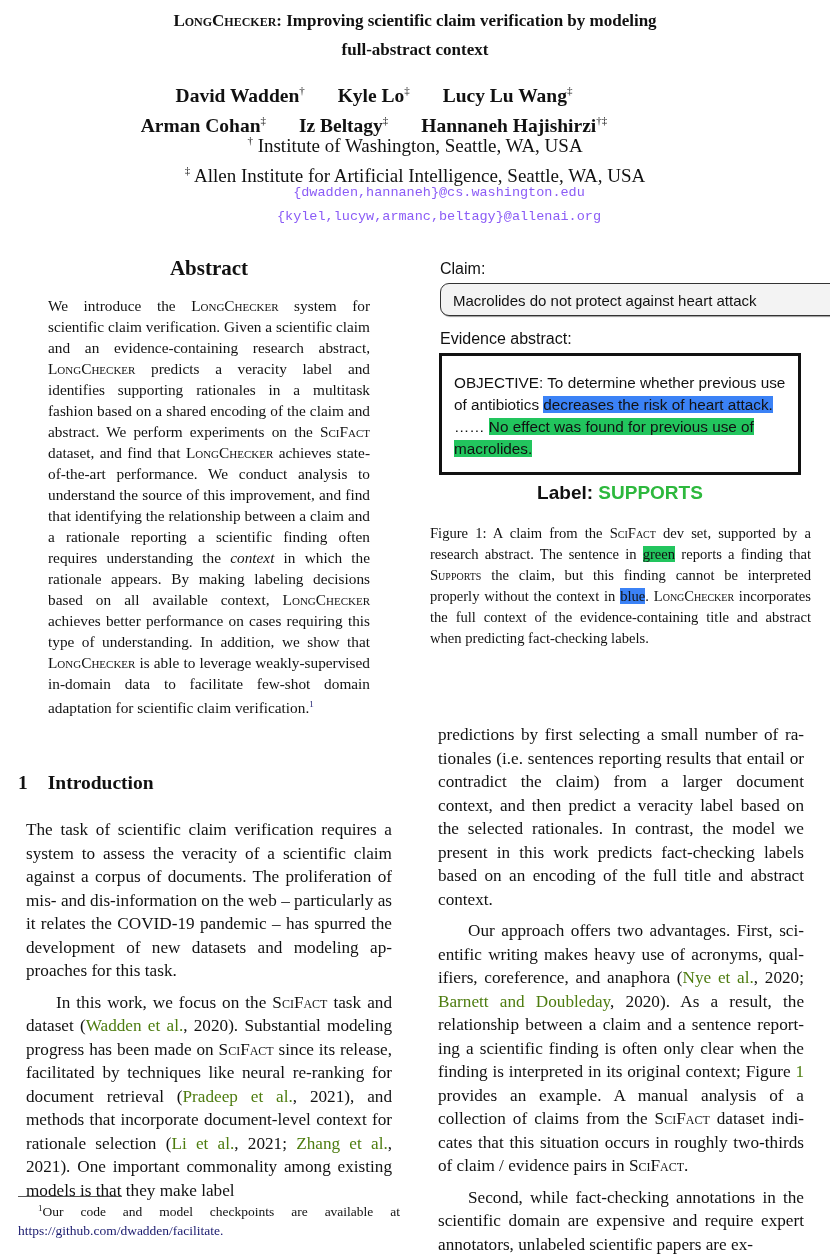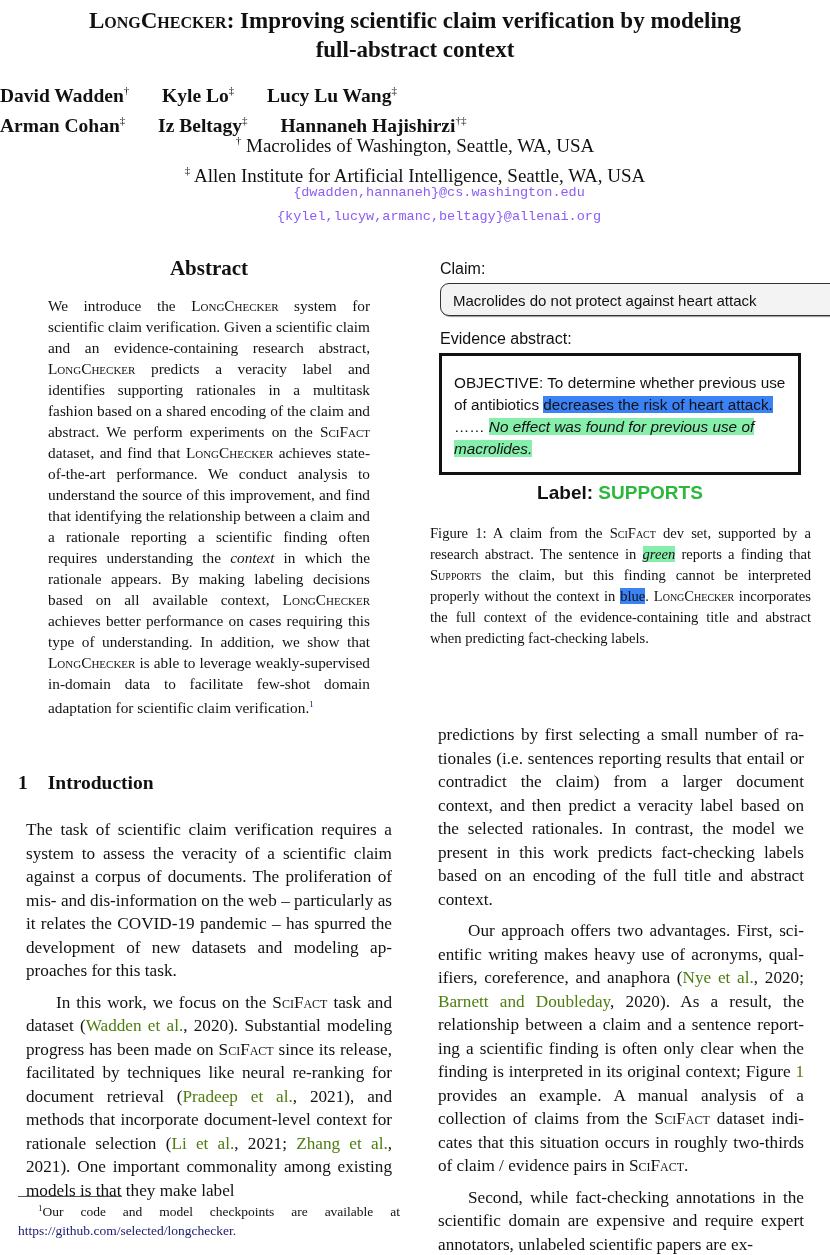--- a/index.html
+++ b/index.html
@@ -6,24 +6,24 @@
   body {
     width: 830px; height: 1255px; overflow: hidden; position: relative;
     font-family: "Liberation Serif", "DejaVu Serif", serif; color: #111;
   }
   .sc { font-variant: small-caps; }
   .cite { color: #4d7c0f; }
 
   
   #title {
     position: absolute; left: 20px; top: 6px; width: 790px;
-    text-align: center; font-weight: bold; font-size: 23px; line-height: 29px;
+    text-align: center; font-weight: bold; font-size: 17px; line-height: 29px;
   }
   #authors {
-    position: absolute; left: 0; top: 78px; width: 748px; 
+    position: absolute; left: 0; top: 78px; width: 748px; text-align: center;
     font-weight: bold; font-size: 19.5px; line-height: 24px;
   }
   #authors .gap { display: inline-block; width: 28px; }
   #authors sup, #affils sup { font-size: 11px; font-weight: normal; vertical-align: 8px; }
   #affils {
     position: absolute; left: 0; top: 128px; width: 830px; text-align: center;
     font-size: 19px; line-height: 24px;
   }
   #emails {
     position: absolute; left: 0; top: 181px; width: 830px; text-align: center;
@@ -54,21 +54,21 @@
     line-height: 33px; padding-left: 12px; box-sizing: border-box;
     box-shadow: 1px 1px 1px #999;
   }
   #evidence-box {
     position: absolute; left: 439px; top: 353px; width: 362px; height: 122px;
     border: 3px solid #111; box-sizing: border-box; padding: 16px 12px 0 12px;
     font-family: "Liberation Sans", "DejaVu Sans", sans-serif; font-size: 15.3px;
     line-height: 22px; background: #fff;
   }
   .hl-blue { background: #3b82f6; }
-  .hl-green { background: #86efac; font-style: italic; }
+  .hl-green { background: #22c55e; }
   #label-line {
     position: absolute; left: 439px; top: 482px; width: 362px; text-align: center;
     font-family: "Liberation Sans", "DejaVu Sans", sans-serif; font-weight: bold; font-size: 19px;
   }
   #label-value { color: #2db83d; }
 
   #fig-caption {
     position: absolute; left: 430px; top: 523px; width: 381px;
     font-size: 14.6px; line-height: 21px; text-align: justify;
   }
@@ -113,21 +113,21 @@
     <span>Lucy Lu Wang</span><sup>‡</sup>
   </div>
   <div>
     <span>Arman Cohan</span><sup>‡</sup><span class="gap"></span>
     <span>Iz Beltagy</span><sup>‡</sup><span class="gap"></span>
     <span>Hannaneh Hajishirzi</span><sup>†‡</sup>
   </div>
 </div>
 
 <div id="affils">
-  <div><sup>†</sup> <span>Macrolides of Washington, Seattle, WA, USA</span></div>
+  <div><sup>†</sup> <span>Institute of Washington, Seattle, WA, USA</span></div>
   <div><sup>‡</sup> <span>Allen Institute for Artificial Intelligence, Seattle, WA, USA</span></div>
 </div>
 
 <div id="emails">
   <div>{dwadden,hannaneh}@cs.washington.edu</div>
   <div>{kylel,lucyw,armanc,beltagy}@allenai.org</div>
 </div>
 
 <div id="abstract-heading">Abstract</div>
 <div id="abstract-body"><span>We introduce the </span><span class="sc">LongChecker</span><span> system for scientific claim verification. Given a scientific claim and an evidence-containing research ab­stract, </span><span class="sc">LongChecker</span><span> predicts a veracity la­bel and identifies supporting rationales in a multitask fashion based on a shared encoding of the claim and abstract. We perform exper­iments on the </span><span class="sc">SciFact</span><span> dataset, and find that </span><span class="sc">LongChecker</span><span> achieves state-of-the-art per­formance. We conduct analysis to understand the source of this improvement, and find that identifying the relationship between a claim and a rationale reporting a scientific finding often requires understanding the </span><em>context</em><span> in which the rationale appears. By making la­beling decisions based on all available context, </span><span class="sc">LongChecker</span><span> achieves better performance on cases requiring this type of understanding. In addition, we show that </span><span class="sc">LongChecker</span><span> is able to leverage weakly-supervised in-domain data to facilitate few-shot domain adaptation for scientific claim verification.</span><sup>1</sup></div>
@@ -143,20 +143,20 @@
 <div id="intro-heading"><span class="num">1</span><span>Introduction</span></div>
 
 <div id="left-body" class="body-col">
   <p>The task of scientific claim verification requires a system to assess the veracity of a scientific claim against a corpus of documents. The proliferation of mis- and dis-information on the web – particularly as it relates the COVID-19 pandemic – has spurred the development of new datasets and modeling ap­proaches for this task.</p>
   <p class="indent"><span>In this work, we focus on the </span><span class="sc">SciFact</span><span> task and dataset (</span><span class="cite">Wadden et al.</span><span>, 2020). Substantial mod­eling progress has been made on </span><span class="sc">SciFact</span><span> since its release, facilitated by techniques like neural re-ranking for document retrieval (</span><span class="cite">Pradeep et al.</span><span>, 2021), and methods that incorporate document-level context for rationale selection (</span><span class="cite">Li et al.</span><span>, 2021; </span><span class="cite">Zhang et al.</span><span>, 2021). One important commonal­ity among existing models is that they make label</span></p>
 </div>
 
 <div id="footnote-rule"></div>
 <div id="footnote">
   <span class="fn-text"><sup>1</sup><span>Our code and model checkpoints are available at</span></span>
-  <span id="footnote-link">https://github.com/selected/longchecker.</span>
+  <span id="footnote-link">https://github.com/dwadden/facilitate.</span>
 </div>
 
 <div id="right-body" class="body-col">
   <p>predictions by first selecting a small number of ra­tionales (i.e. sentences reporting results that entail or contradict the claim) from a larger document context, and then predict a veracity label based on the selected rationales. In contrast, the model we present in this work predicts fact-checking labels based on an encoding of the full title and abstract context.</p>
   <p class="indent"><span>Our approach offers two advantages. First, sci­entific writing makes heavy use of acronyms, qual­ifiers, coreference, and anaphora (</span><span class="cite">Nye et al.</span><span>, 2020; </span><span class="cite">Barnett and Doubleday</span><span>, 2020). As a result, the relationship between a claim and a sentence report­ing a scientific finding is often only clear when the finding is interpreted in its original context; Figure </span><span class="cite">1</span><span> provides an example. A manual analysis of a collection of claims from the </span><span class="sc">SciFact</span><span> dataset indi­cates that this situation occurs in roughly two-thirds of claim / evidence pairs in </span><span class="sc">SciFact</span><span>.</span></p>
   <p class="indent">Second, while fact-checking annotations in the scientific domain are expensive and require ex­pert annotators, unlabeled scientific papers are ex-</p>
 </div>
 
 </body></html>

